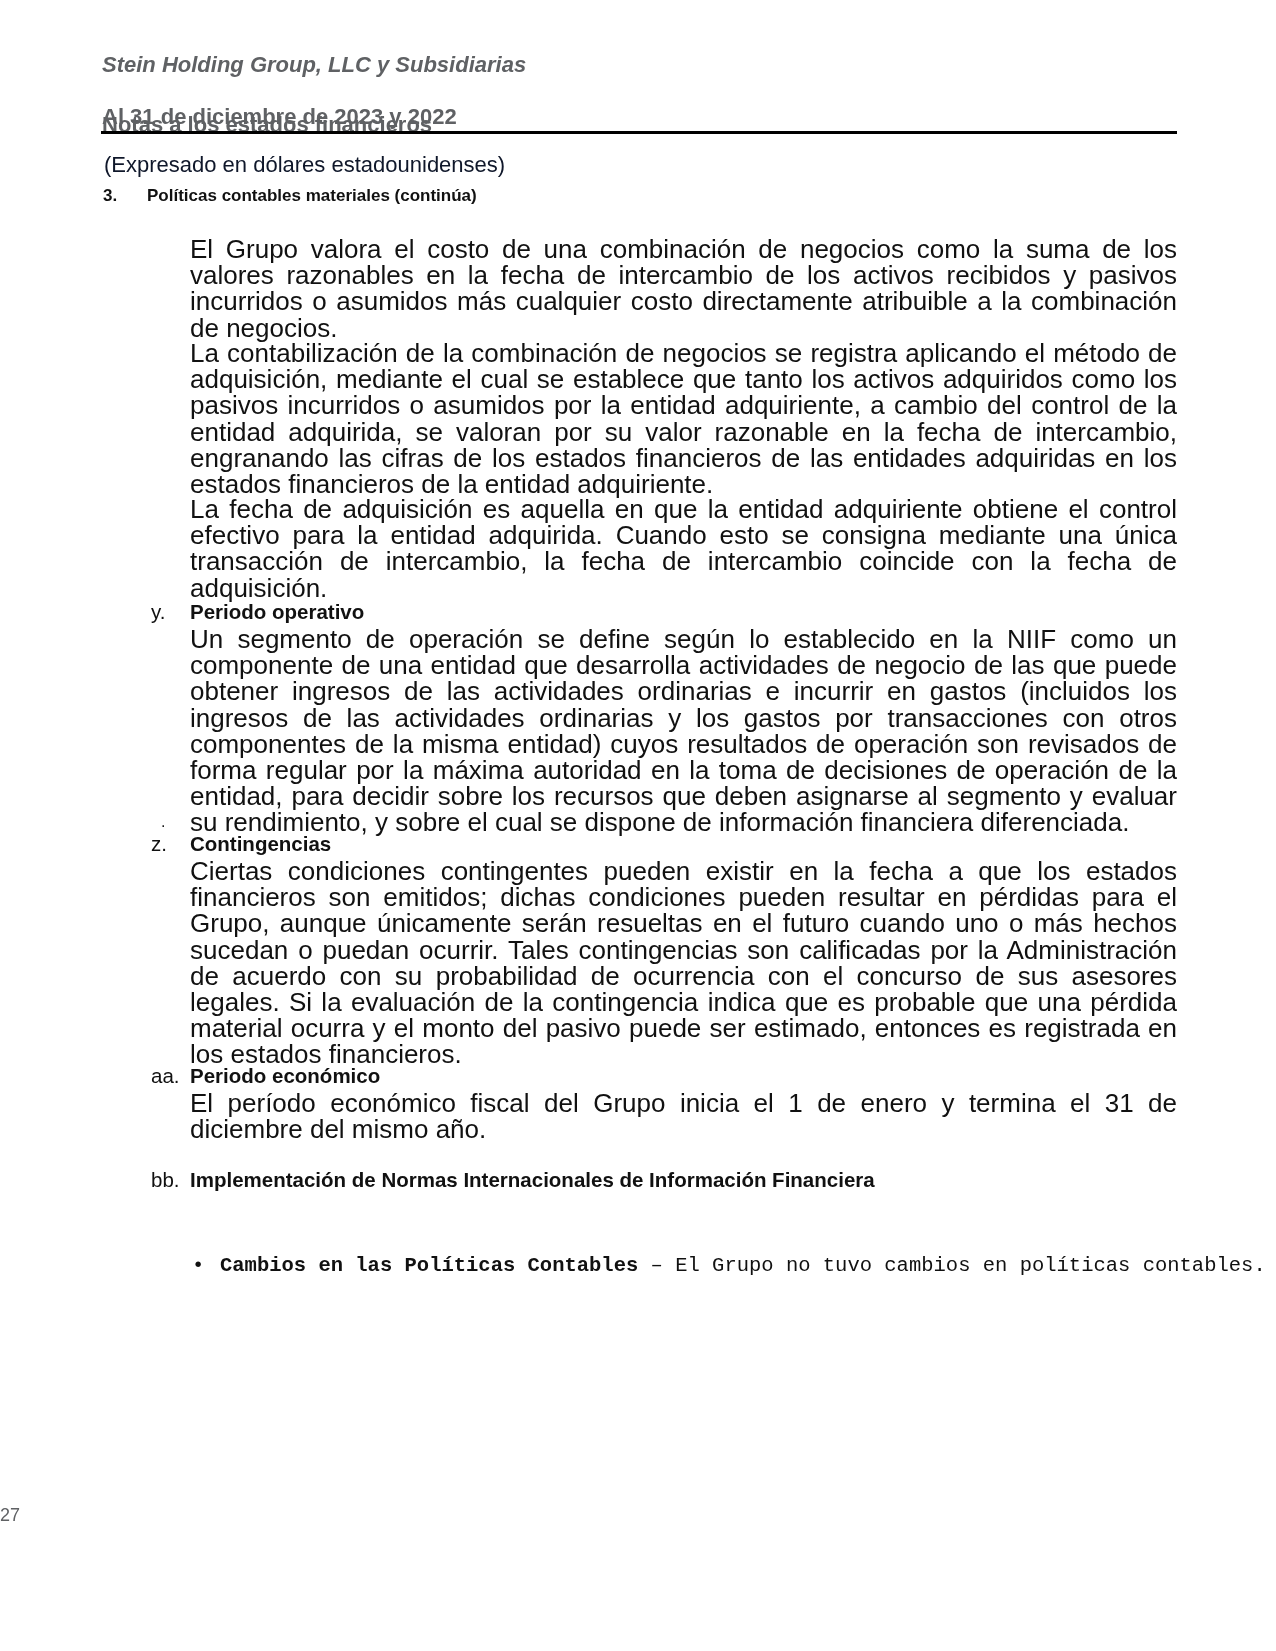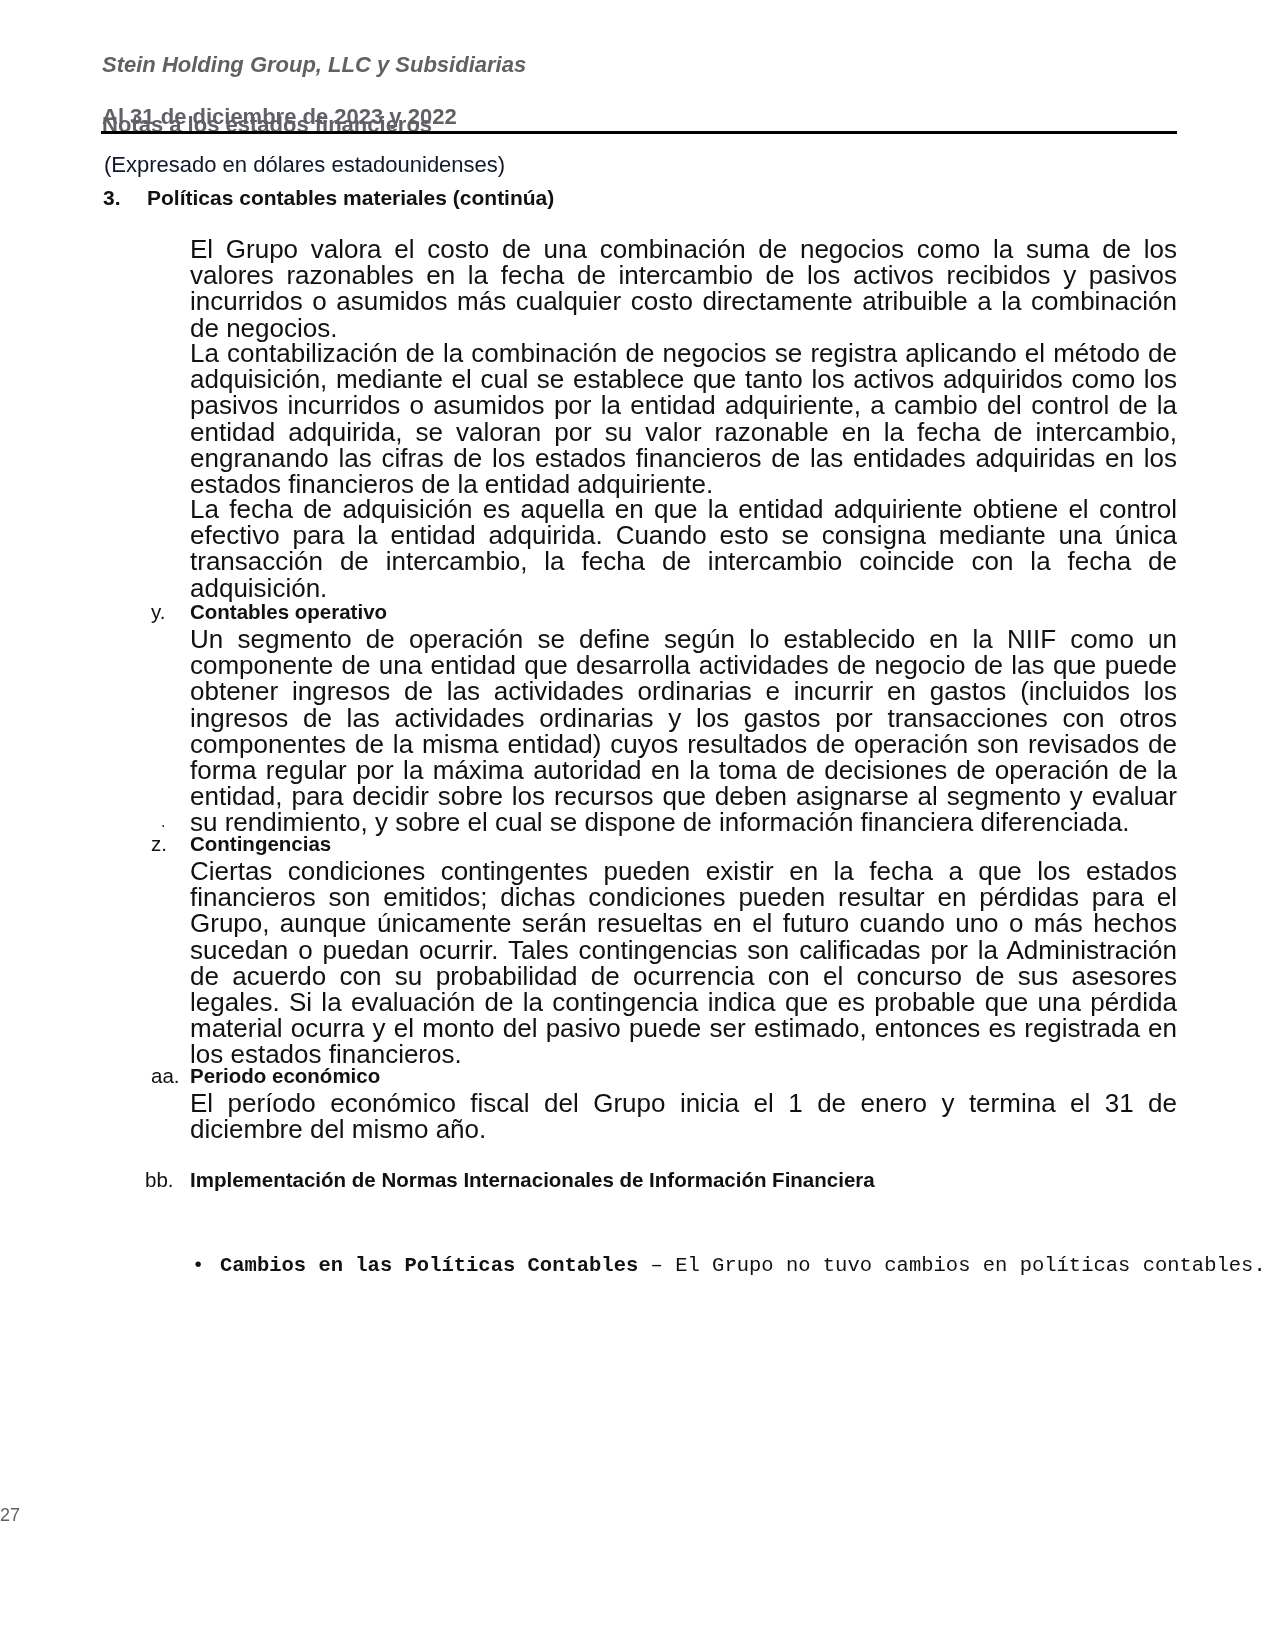--- a/index.html
+++ b/index.html
@@ -4,21 +4,21 @@
   <style>
     html, body { margin: 0; padding: 0; background: #ffffff; }
     body { width: 1276px; height: 1651px; position: relative; overflow: hidden;
            font-family: "Liberation Sans", sans-serif; color: #111; }
     .hdr { position: absolute; left: 102px; font-weight: bold; color: #5f6164; font-size: 22px; line-height: 25px; }
     #h1 { top: 52px; font-style: italic; }
     #h2 { top: 78px; margin-top: 34px; }
     #h3 { top: 104px; }
     .rule { position: absolute; left: 101px; top: 131px; width: 1076px; height: 3px; background: #000; }
     .sub { position: absolute; left: 104px; top: 152px; font-size: 22px; color: #0f172a; }
-    .sec { position: absolute; left: 103px; top: 186px; font-size: 21px; font-weight: bold; color: #111; }
+    .sec { position: absolute; left: 103px; top: 186px; font-size: 17px; font-weight: bold; color: #111; }
     .sec .num { display: inline-block; width: 44px; }
     .para { position: absolute; left: 190px; width: 987px; font-size: 26px; line-height: 26.2px; text-align: justify; color: #111; }
     .lbl { position: absolute; font-size: 20.5px; color: #111; }
     .ttl { position: absolute; left: 190px; font-size: 20.5px; font-weight: bold; color: #111; }
     .bullet { position: absolute; left: 192px; top: 1254px; font-size: 20.5px; color: #111; font-family: Liberation Mono, monospace; }
     .bullet .dot { display: inline-block; width: 28px; }
     .pg { position: absolute; left: 0; width: 1246px; text-align: left; top: 1505px; font-size: 18px; color: #5f6164; }
     .stray { position: absolute; left: 161px; top: 813px; font-size: 16px; color: #111; }
   </style>
 </head>
@@ -32,33 +32,33 @@
 
 <div class="sec">
   <span class="num">3.</span><span>Políticas contables materiales (continúa)</span>
 </div>
 
 <div class="para" style="top:236px">El Grupo valora el costo de una combinación de negocios como la suma de los valores razonables en la fecha de intercambio de los activos recibidos y pasivos incurridos o asumidos más cualquier costo directamente atribuible a la combinación de negocios.</div>
 <div class="para" style="top:340px">La contabilización de la combinación de negocios se registra aplicando el método de adquisición, mediante el cual se establece que tanto los activos adquiridos como los pasivos incurridos o asumidos por la entidad adquiriente, a cambio del control de la entidad adquirida, se valoran por su valor razonable en la fecha de intercambio, engranando las cifras de los estados financieros de las entidades adquiridas en los estados financieros de la entidad adquiriente.</div>
 <div class="para" style="top:496px">La fecha de adquisición es aquella en que la entidad adquiriente obtiene el control efectivo para la entidad adquirida. Cuando esto se consigna mediante una única transacción de intercambio, la fecha de intercambio coincide con la fecha de adquisición.</div>
 
 <div class="lbl" style="left:151px; top:600px">y.</div>
-<div class="ttl" style="top:600px">Contables operativo</div>
+<div class="ttl" style="top:600px">Periodo operativo</div>
 <div class="para" style="top:626px">Un segmento de operación se define según lo establecido en la NIIF como un componente de una entidad que desarrolla actividades de negocio de las que puede obtener ingresos de las actividades ordinarias e incurrir en gastos (incluidos los ingresos de las actividades ordinarias y los gastos por transacciones con otros componentes de la misma entidad) cuyos resultados de operación son revisados de forma regular por la máxima autoridad en la toma de decisiones de operación de la entidad, para decidir sobre los recursos que deben asignarse al segmento y evaluar su rendimiento, y sobre el cual se dispone de información financiera diferenciada.</div>
 
 <div class="stray">.</div>
 
 <div class="lbl" style="left:151px; top:832px">z.</div>
 <div class="ttl" style="top:832px">Contingencias</div>
 <div class="para" style="top:858px">Ciertas condiciones contingentes pueden existir en la fecha a que los estados financieros son emitidos; dichas condiciones pueden resultar en pérdidas para el Grupo, aunque únicamente serán resueltas en el futuro cuando uno o más hechos sucedan o puedan ocurrir. Tales contingencias son calificadas por la Administración de acuerdo con su probabilidad de ocurrencia con el concurso de sus asesores legales. Si la evaluación de la contingencia indica que es probable que una pérdida material ocurra y el monto del pasivo puede ser estimado, entonces es registrada en los estados financieros.</div>
 
 <div class="lbl" style="left:151px; top:1064px">aa.</div>
 <div class="ttl" style="top:1064px">Periodo económico</div>
 <div class="para" style="top:1090px">El período económico fiscal del Grupo inicia el 1 de enero y termina el 31 de diciembre del mismo año.</div>
 
-<div class="lbl" style="left:145px; top:1168px">bb.</div>
+<div class="lbl" style="left:151px; top:1168px">bb.</div>
 <div class="ttl" style="top:1168px">Implementación de Normas Internacionales de Información Financiera</div>
 
 <div class="bullet">
   <span class="dot">•</span><b>Cambios en las Políticas Contables</b><span> – El Grupo no tuvo cambios en políticas contables.</span>
 </div>
 
 <div class="pg">27</div>
 
 </body></html>

